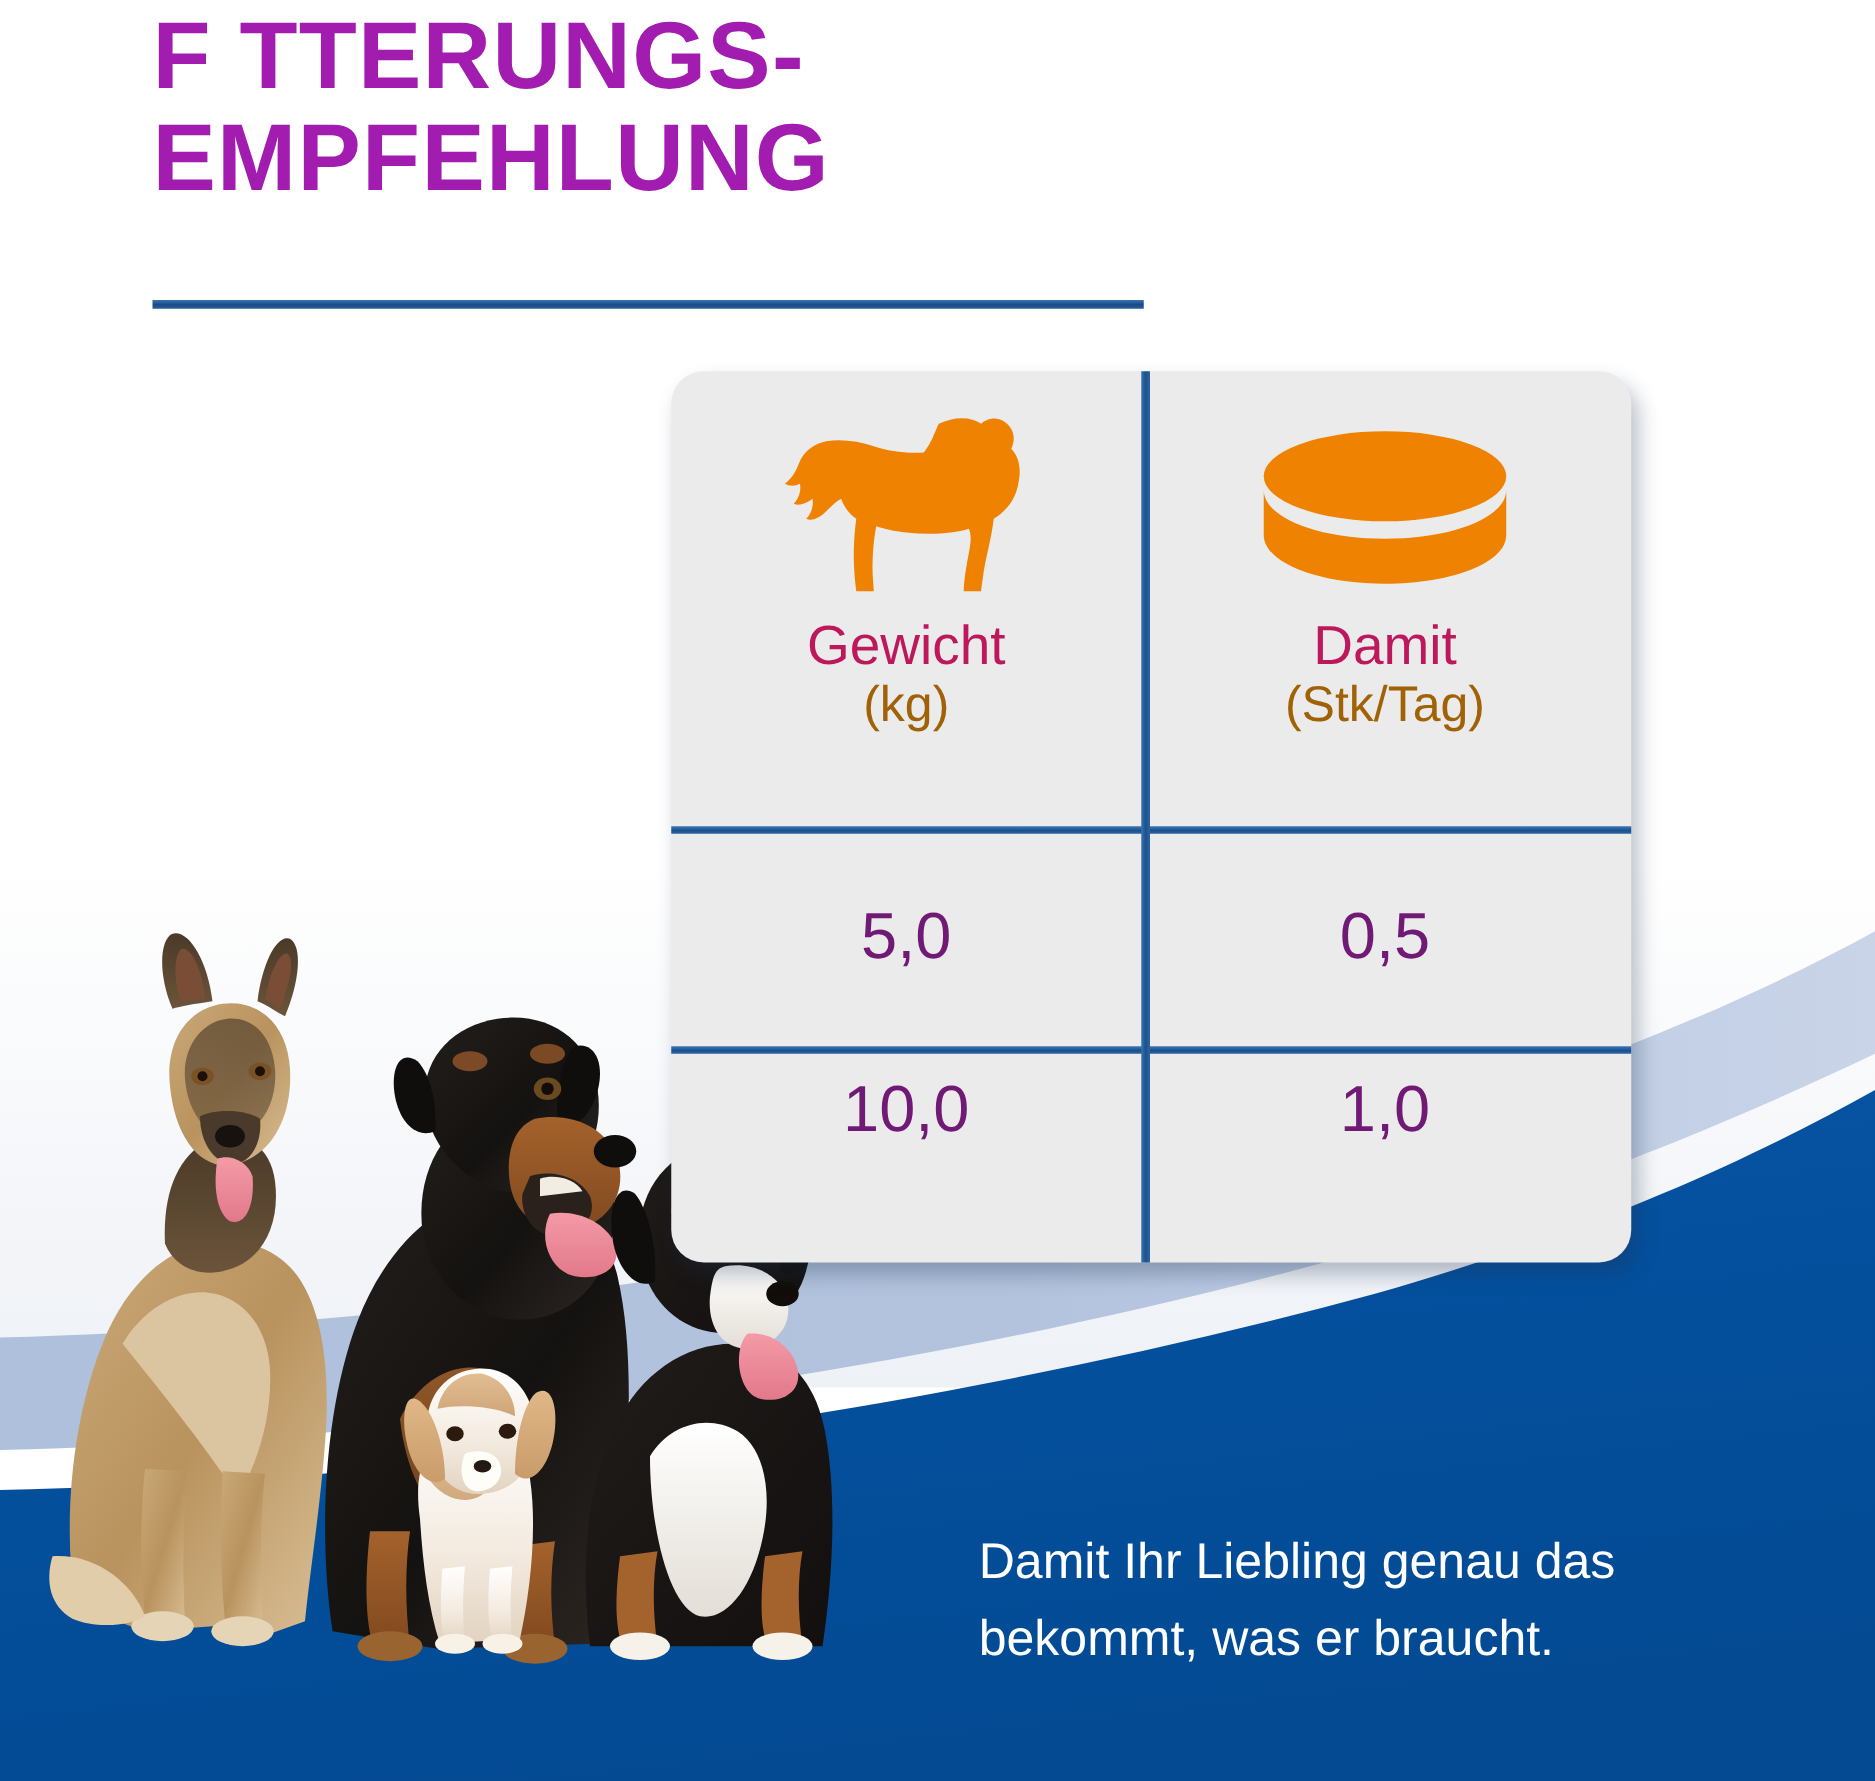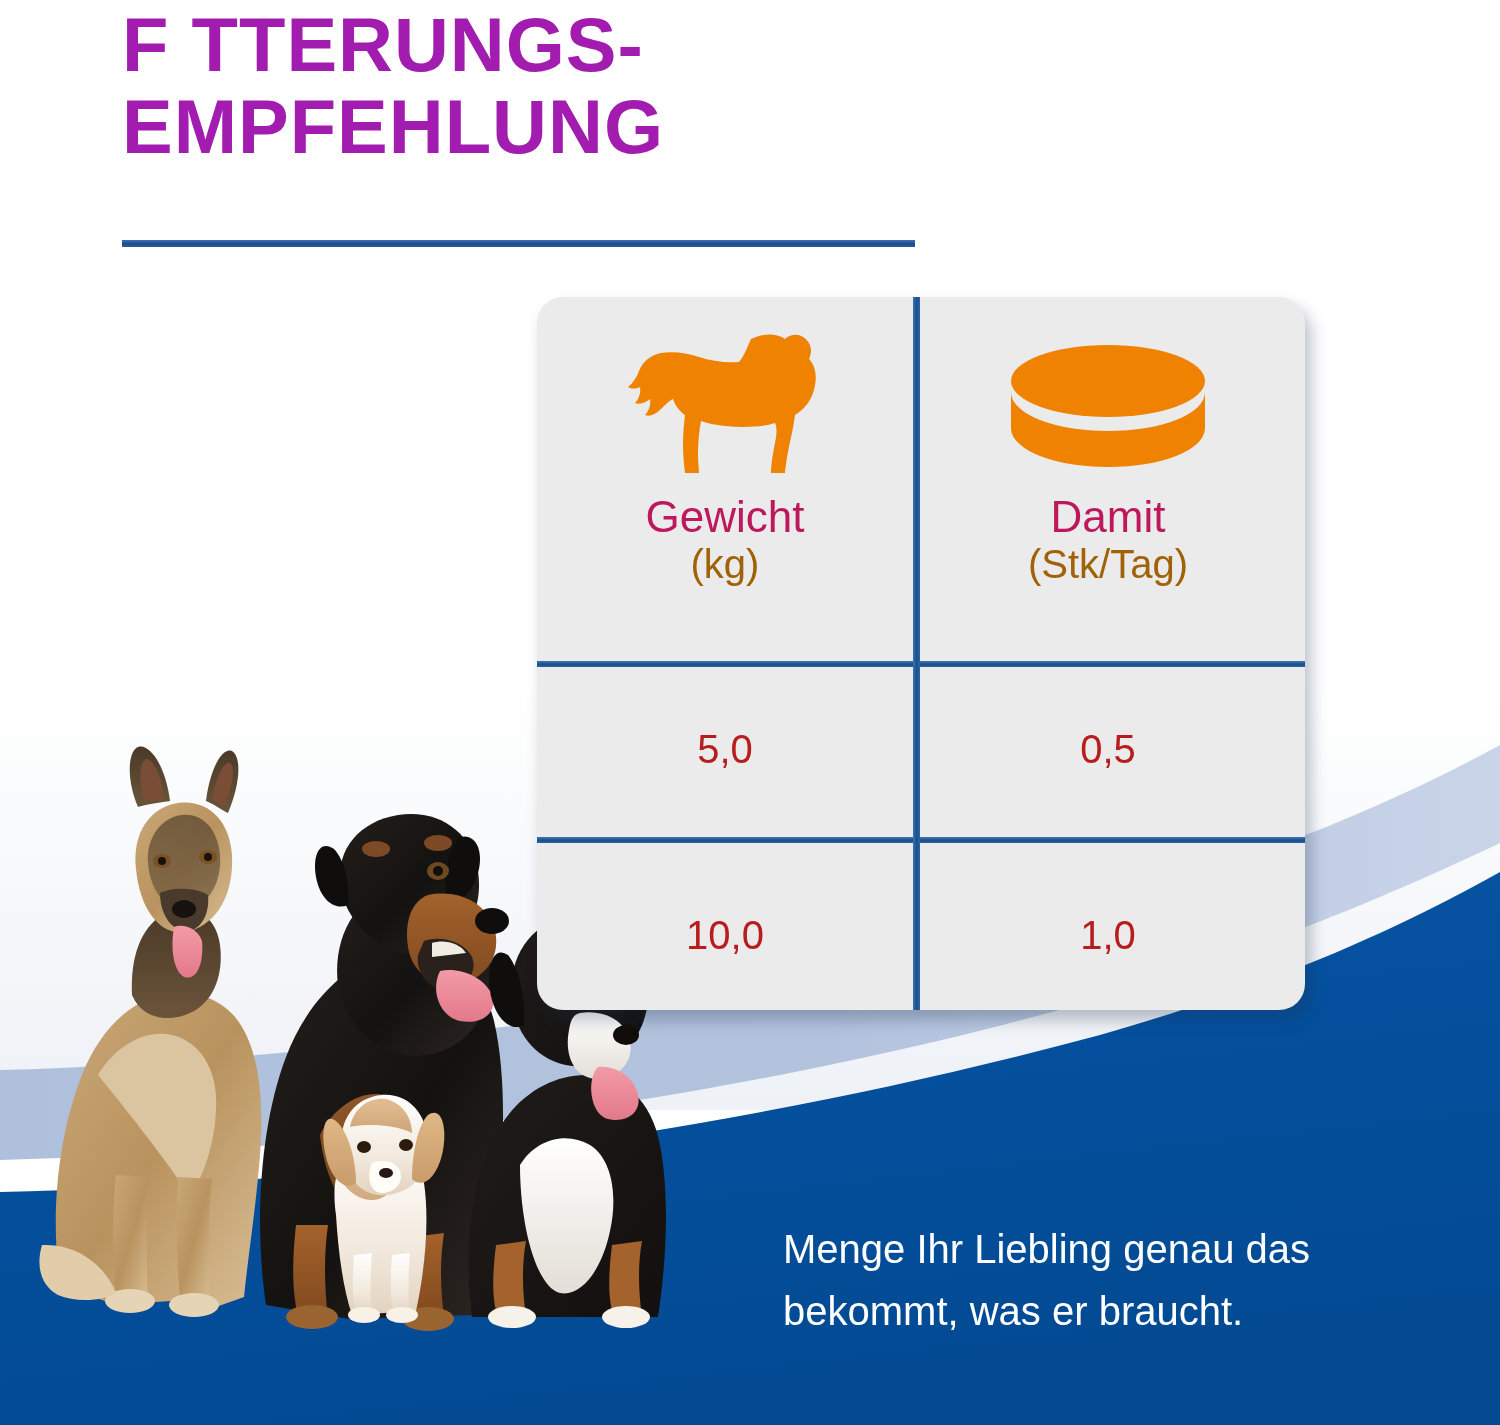--- a/index.html
+++ b/index.html
@@ -68,24 +68,24 @@
     color:#be185d;font-size:44px;line-height:46px;
     margin-top:6px;font-weight:normal;
   }
   .head-unit{
     color:#a16207;font-size:40px;line-height:48px;text-align:center;font-weight:normal;
   }
 
   .data-cell{
     position:absolute;left:0;width:100%;
     display:flex;align-items:center;justify-content:center;
-    color:#b91c1c;font-size:40px;font-weight:normal;
+    color:#701a75;font-size:52px;font-weight:normal;
   }
   .data-cell.row1{top:364px;height:176px;}
-  .data-cell.row2{top:572px;height:133px;}
+  .data-cell.row2{top:524px;height:133px;}
 
   
   #tagline{
     position:absolute;left:783px;top:1218px;width:660px;
     color:#ffffff;font-size:40px;line-height:62px;
     font-weight:normal;
   }
 </style>
 </head>
 <body>
@@ -382,13 +382,13 @@
       <div class="data-cell row1">0,5</div>
       <div class="data-cell row2">1,0</div>
     </div>
 
     <div class="h-div r1"></div>
     <div class="h-div r2"></div>
     <div class="v-div"></div>
   </div>
 </div>
 
-<div id="tagline">Menge Ihr Liebling genau das bekommt, was er braucht.</div>
+<div id="tagline">Damit Ihr Liebling genau das bekommt, was er braucht.</div>
 
 </body></html>

